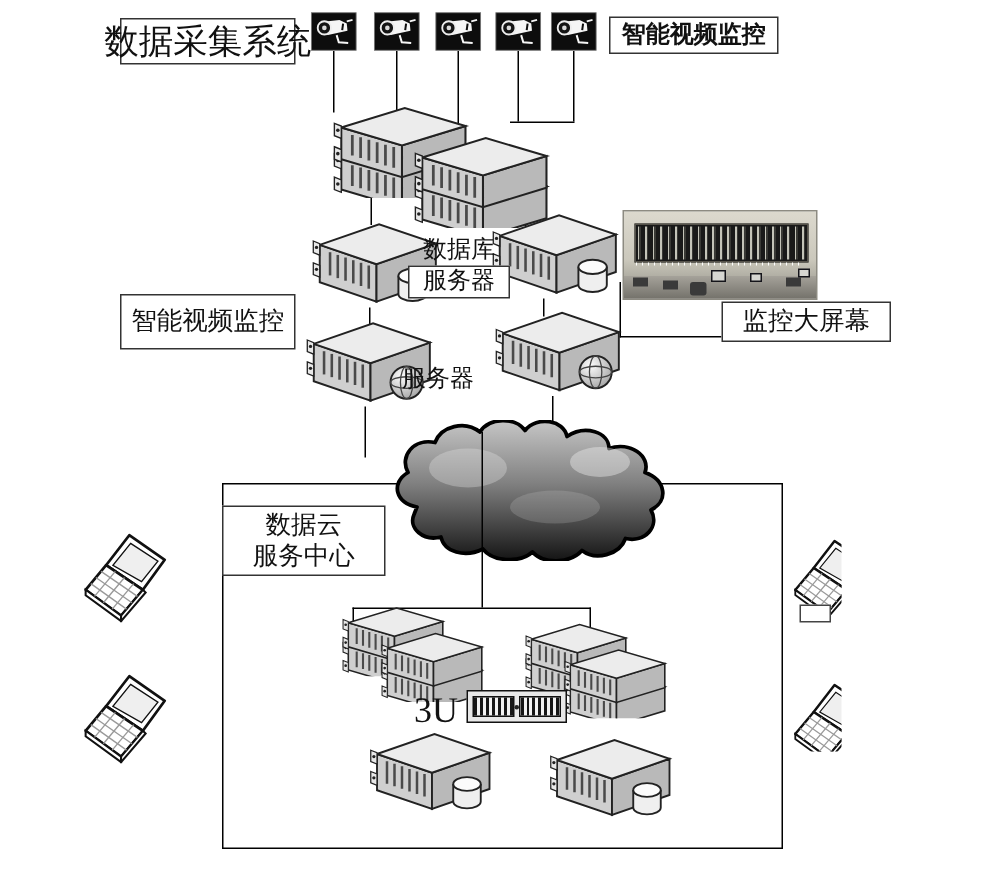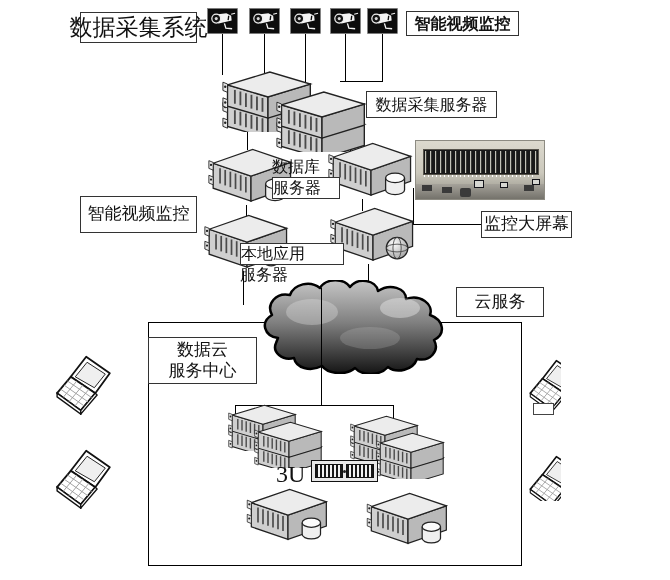--- a/index.html
+++ b/index.html
@@ -4,21 +4,21 @@
 <style>
   html,body{margin:0;padding:0;background:#fff;}
   #screen{position:relative;width:670px;height:580px;background:#fff;overflow:hidden;
           font-family:"Liberation Serif","DejaVu Serif",serif;color:#111;}
   .abs{position:absolute;}
   .lbl{position:absolute;background:#fff;border:1px solid #333;box-sizing:border-box;
        display:flex;align-items:center;justify-content:center;text-align:center;
        font-size:16px;line-height:1.2;white-space:nowrap;}
   .line{position:absolute;background:#000;}
   .vl{width:1px;} .hl{height:1px;}
-  .twoline{position:absolute;text-align:left;}
+  .twoline{position:absolute;text-align:center;}
   .twoline .row{box-sizing:border-box;font-size:16px;line-height:1.25;}
   .twoline .boxed{border:1px solid #333;background:#fff;}
   
   .photo{position:absolute;left:415px;top:140px;width:130px;height:60px;border:1px solid #8d8b82;
          background:linear-gradient(180deg,#dcd9ce 0%,#cbc8bc 55%,#8f8d84 100%);box-sizing:border-box;overflow:hidden;}
   .photo .wall{position:absolute;left:7px;top:8px;width:114px;height:24px;background:#191919;border:1px solid #55524a;}
   .photo .wall:after{content:"";position:absolute;inset:1px;
      background:repeating-linear-gradient(90deg,rgba(225,225,212,.85) 0 1px,rgba(130,130,118,.3) 1px 2px,rgba(20,20,20,0) 2px 5px);}
   .photo .dots{position:absolute;left:8px;top:34px;width:112px;height:2px;
      background:repeating-linear-gradient(90deg,#fff 0 1px,transparent 1px 4px);}
@@ -259,36 +259,33 @@
   <div class="clip" style="left:529px;top:455px;width:32px;height:46px;">
     <svg width="58" height="54" viewBox="0 0 70 66">
         <use href="#sym-laptop"></use>
       </svg>
   </div>
 
   <div class="lbl" style="left:80px;top:12px;width:117px;height:31px;font-size:23px;">数据采集系统</div>
 
   <div class="lbl" style="left:406px;top:11px;width:113px;height:25px;font-weight:bold;">智能视频监控</div>
 
-  <div class="lbl" style="left:366px;top:91px;width:131px;height:27px;">数据采集服务器</div>
 
   <div class="twoline" style="left:272px;top:157px;width:68px;">
     <div class="row">数据库</div>
     <div class="row boxed">服务器</div>
   </div>
 
   <div class="lbl" style="left:80px;top:196px;width:117px;height:37px;font-size:17px;">智能视频监控</div>
 
-  <div class="lbl" style="left:481px;top:201px;width:91px;height:27px;font-size:17px;margin-top:10px;">监控大屏幕</div>
+  <div class="lbl" style="left:481px;top:201px;width:113px;height:27px;font-size:17px;">监控大屏幕</div>
 
   <div class="twoline" style="left:240px;top:243px;width:104px;">
-    <div class="row boxed">本地应用</div>
     <div class="row">服务器</div>
   </div>
 
-  <div class="lbl" style="left:456px;top:287px;width:88px;height:30px;font-size:17px;">云服务</div>
 
   <div class="lbl" style="left:148px;top:337px;width:109px;height:47px;font-size:17px;flex-direction:column;">
     <div>数据云</div>
     <div>服务中心</div>
   </div>
 
 </div>
 
 </body></html>

